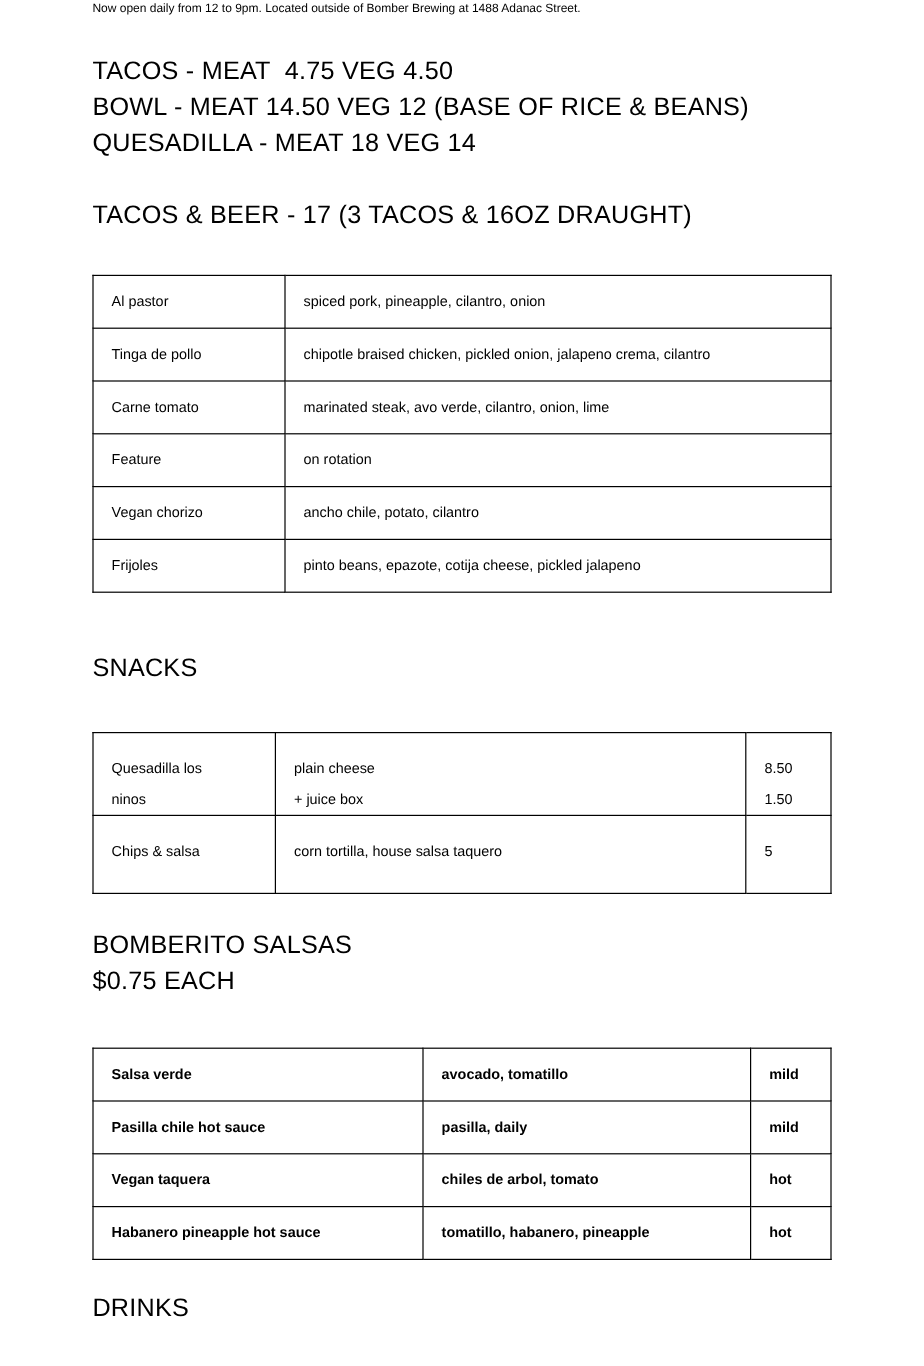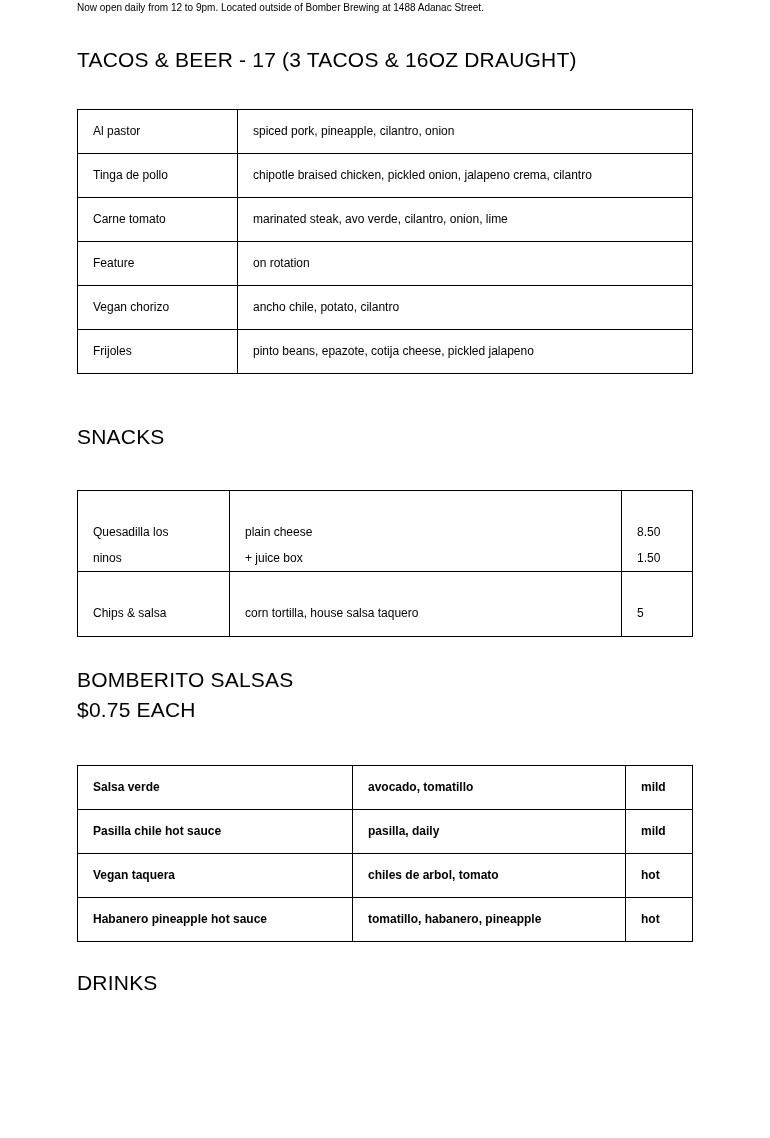--- a/index.html
+++ b/index.html
@@ -49,33 +49,38 @@
   .tacos-table td,
   .salsas-table td {
     height: 44px;
     vertical-align: middle;
     line-height: 17px;
   }
   .snacks-table { margin-top: 38px; }
   .snacks-table td {
     height: 65px;
     vertical-align: top;
-    padding-top: 28px;
+    padding-top: 16px;
     line-height: 26px;
     white-space: pre-line;
   }
   .salsas-table { margin-top: 40px; font-weight: bold; }
 </style>
 </head>
 <body>
 
 <div class="page">
 
   <p class="intro">Now open daily from 12 to 9pm. Located outside of Bomber Brewing at 1488 Adanac Street.</p>
 
+  <div class="heading-group">
+    <h2 class="heading">TACOS - MEAT  4.75 VEG 4.50</h2>
+    <h2 class="heading">BOWL - MEAT 14.50 VEG 12 (BASE OF RICE &amp; BEANS)</h2>
+    <h2 class="heading">QUESADILLA - MEAT 18 VEG 14</h2>
+  </div>
 
   <h2 class="heading heading-combo">TACOS &amp; BEER - 17 (3 TACOS &amp; 16OZ DRAUGHT)</h2>
 
   <table class="tacos-table">
     <colgroup>
         <col style="width:160px">
         <col style="width:455px">
       </colgroup>
     <tbody>
       <tr>

